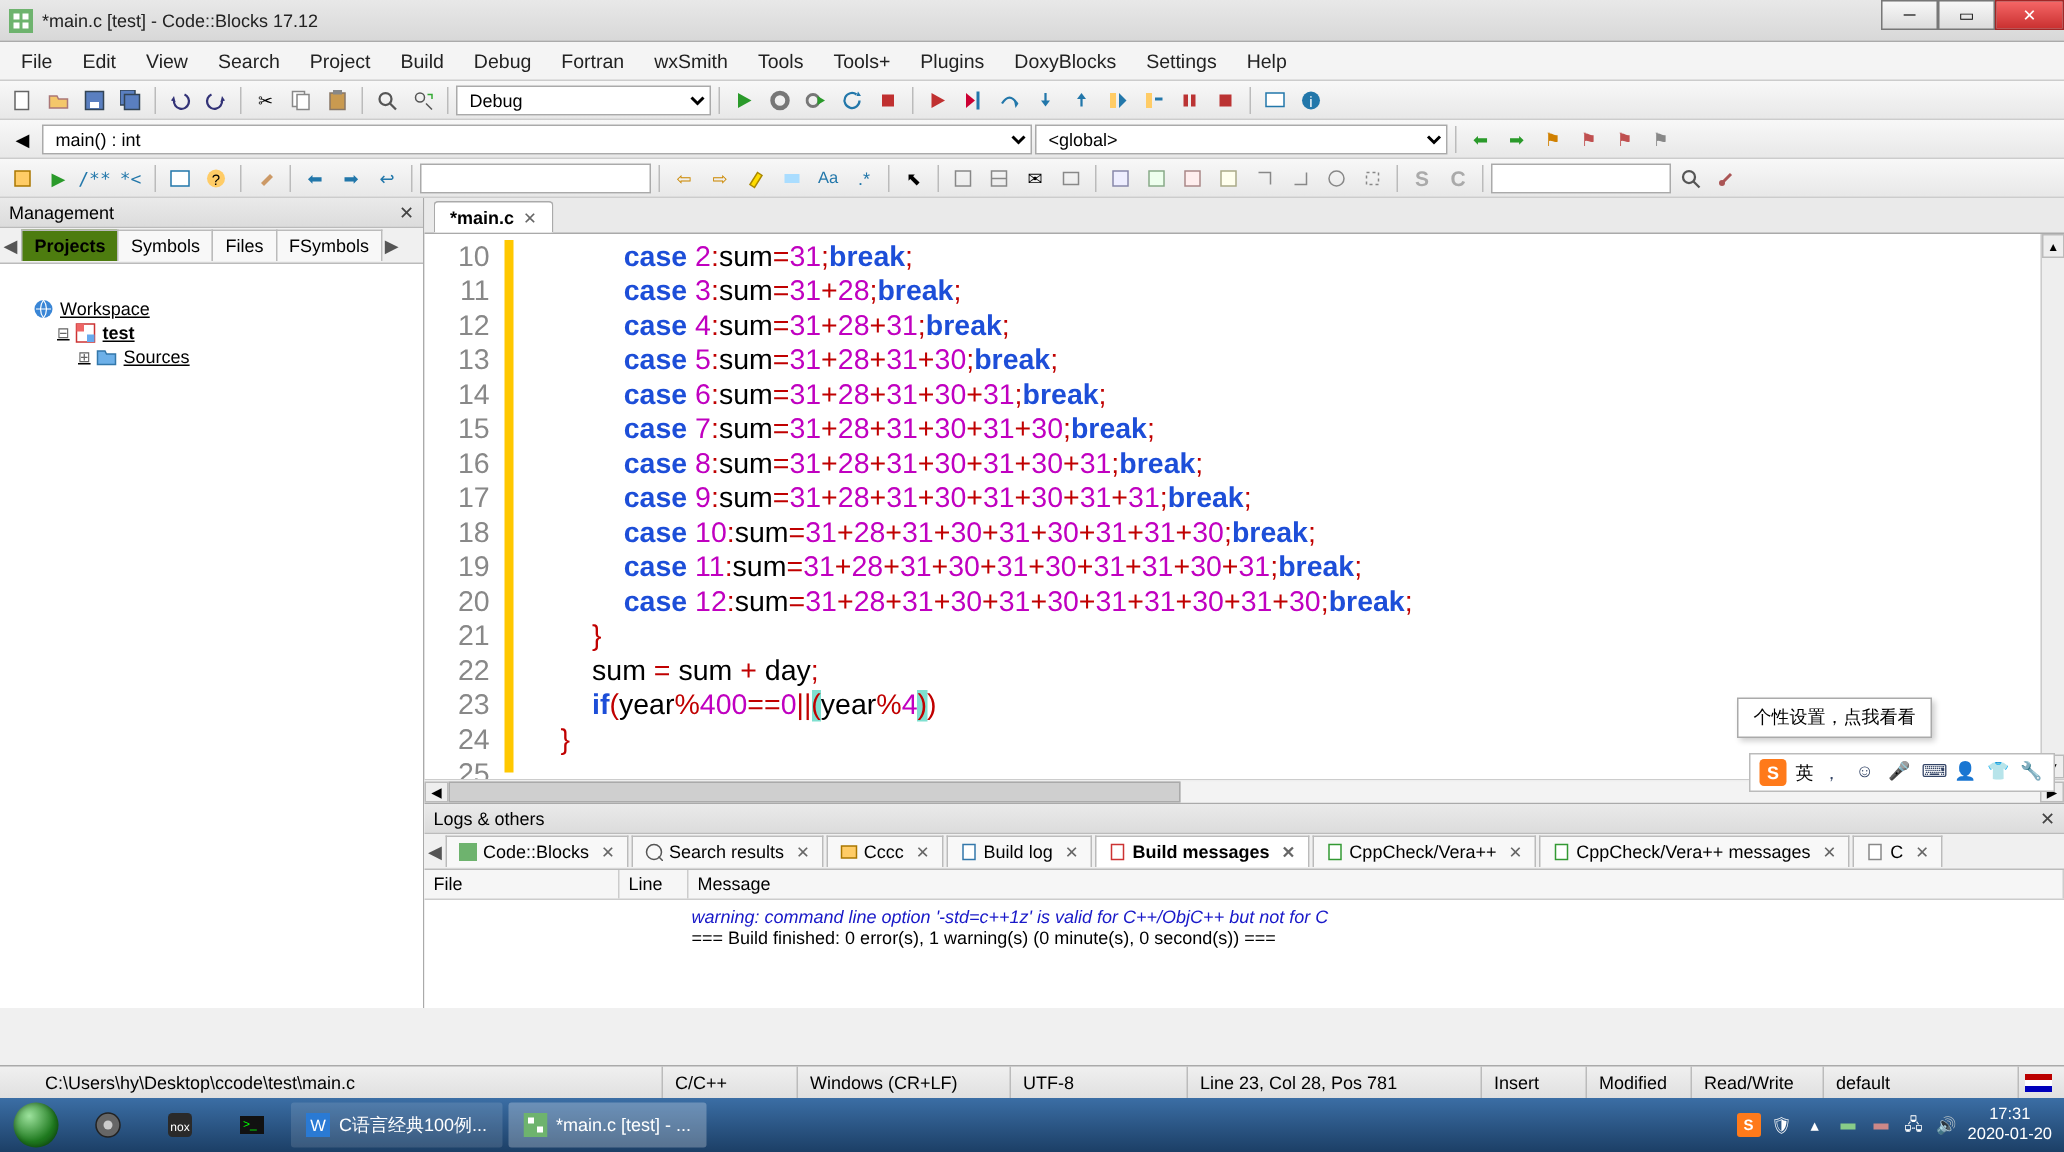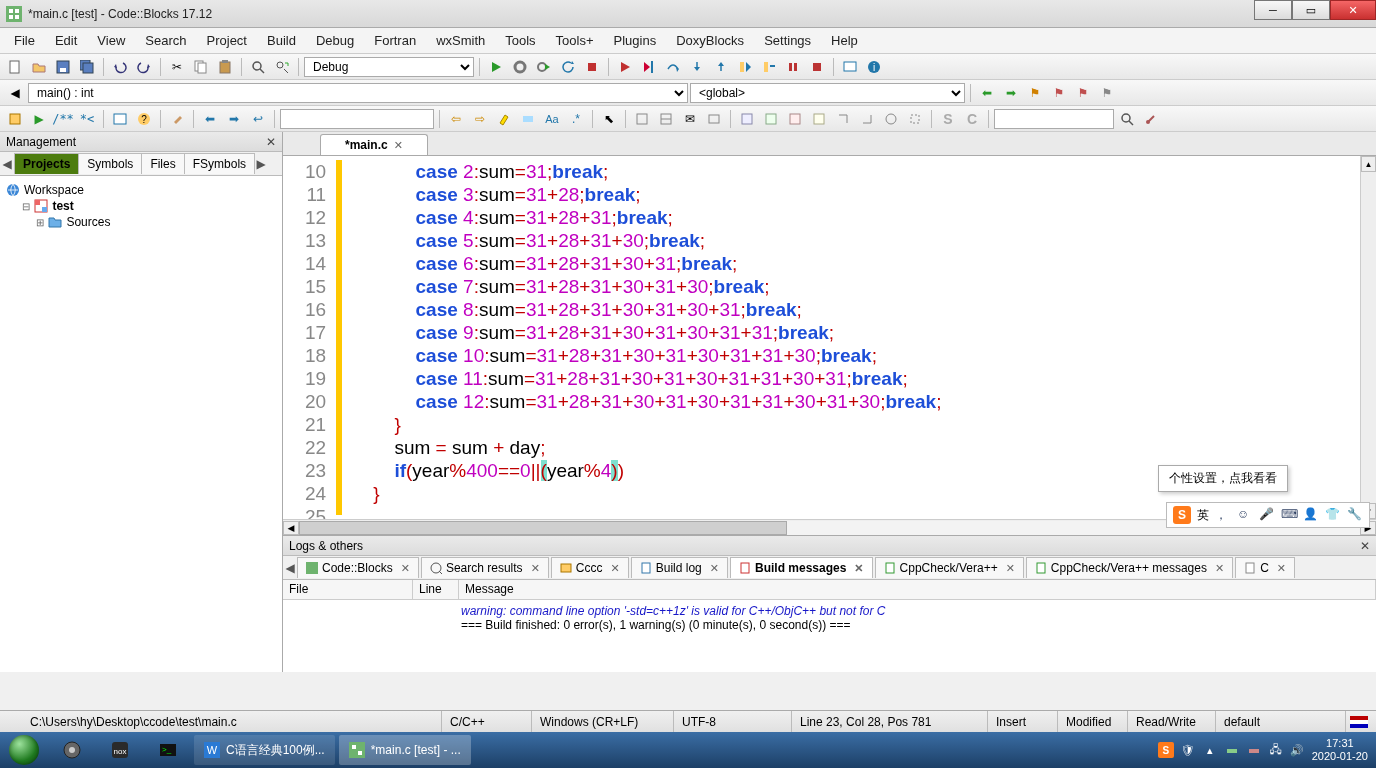--- a/index.html
+++ b/index.html
@@ -25,28 +25,28 @@
 .tinput { height: 20px; font-size: 12px; border: 1px solid #aaa; padding: 0 4px; }
 
 .main-split { display: flex; height: 540px; }
 .mgmt-panel { width: 283px; border-right: 1px solid #aaa; background: #fff; display: flex; flex-direction: column; }
 .mgmt-title { height: 20px; background: linear-gradient(#eaeaea,#dcdcdc); border-bottom: 1px solid #bbb; display: flex; align-items: center; padding: 0 6px; font-size: 12px; }
 .mgmt-title .x { margin-left: auto; font-size: 12px; cursor: pointer; color: #444; }
 .mgmt-tabs { height: 24px; display: flex; align-items: center; border-bottom: 1px solid #bbb; background: #f0f0f0; font-size: 12px; }
 .mgmt-tabs .arrow { width: 14px; text-align: center; cursor: pointer; color: #555; }
 .mgmt-tab { padding: 3px 8px; border: 1px solid #bbb; border-bottom: none; background: #f8f8f8; cursor: pointer; margin-right: -1px; }
 .mgmt-tab.active { background: #4d7c0f; font-weight: bold; }
-.tree { flex: 1; padding: 6px; font-size: 12px; overflow: auto; }
+.tree { flex: 1; padding: 22px; font-size: 12px; overflow: auto; text-decoration: underline; }
 .tree-node { display: flex; align-items: center; gap: 4px; padding: 1px 0; cursor: pointer; }
 .tree-indent { display: inline-block; }
 .tree-icon { width: 14px; height: 14px; display: inline-block; }
 
 .editor-area { flex: 1; display: flex; flex-direction: column; background: #efefef; }
 .editor-tabs { height: 24px; display: flex; align-items: flex-end; padding: 0 6px; background: #eaeaea; border-bottom: 1px solid #aaa; }
-.editor-tab { padding: 3px 24px; font-size: 12px; background: #fff; border: 1px solid #aaa; border-bottom: none; border-radius: 3px 3px 0 0; display: flex; align-items: center; gap: 6px; cursor: pointer; margin-left: 31px; }
+.editor-tab { padding: 3px 10px; font-size: 12px; background: #fff; border: 1px solid #aaa; border-bottom: none; border-radius: 3px 3px 0 0; display: flex; align-items: center; gap: 6px; cursor: pointer; }
 .editor-tab .x { font-size: 11px; color: #666; cursor: pointer; }
 .code-view { flex: 1; background: #fff; overflow: auto; display: flex; font-family: "Courier New", monospace; font-size: 19px; position: relative; }
 .gutter { background: #fff; color: #888; text-align: right; padding: 4px 10px 4px 22px; user-select: none; line-height: 23px; }
 .gutter .ln { font-size: 19px; }
 .marker-col { width: 6px; background: #ffc800; margin: 4px 0; }
 .code-text { padding: 4px 10px; white-space: pre; line-height: 23px; flex: 1; }
 .kw { color: #1d4ed8; font-weight: bold; }
 .num { color: #c000c0; }
 .op { color: #c00000; }
 .iden { color: #000; }

